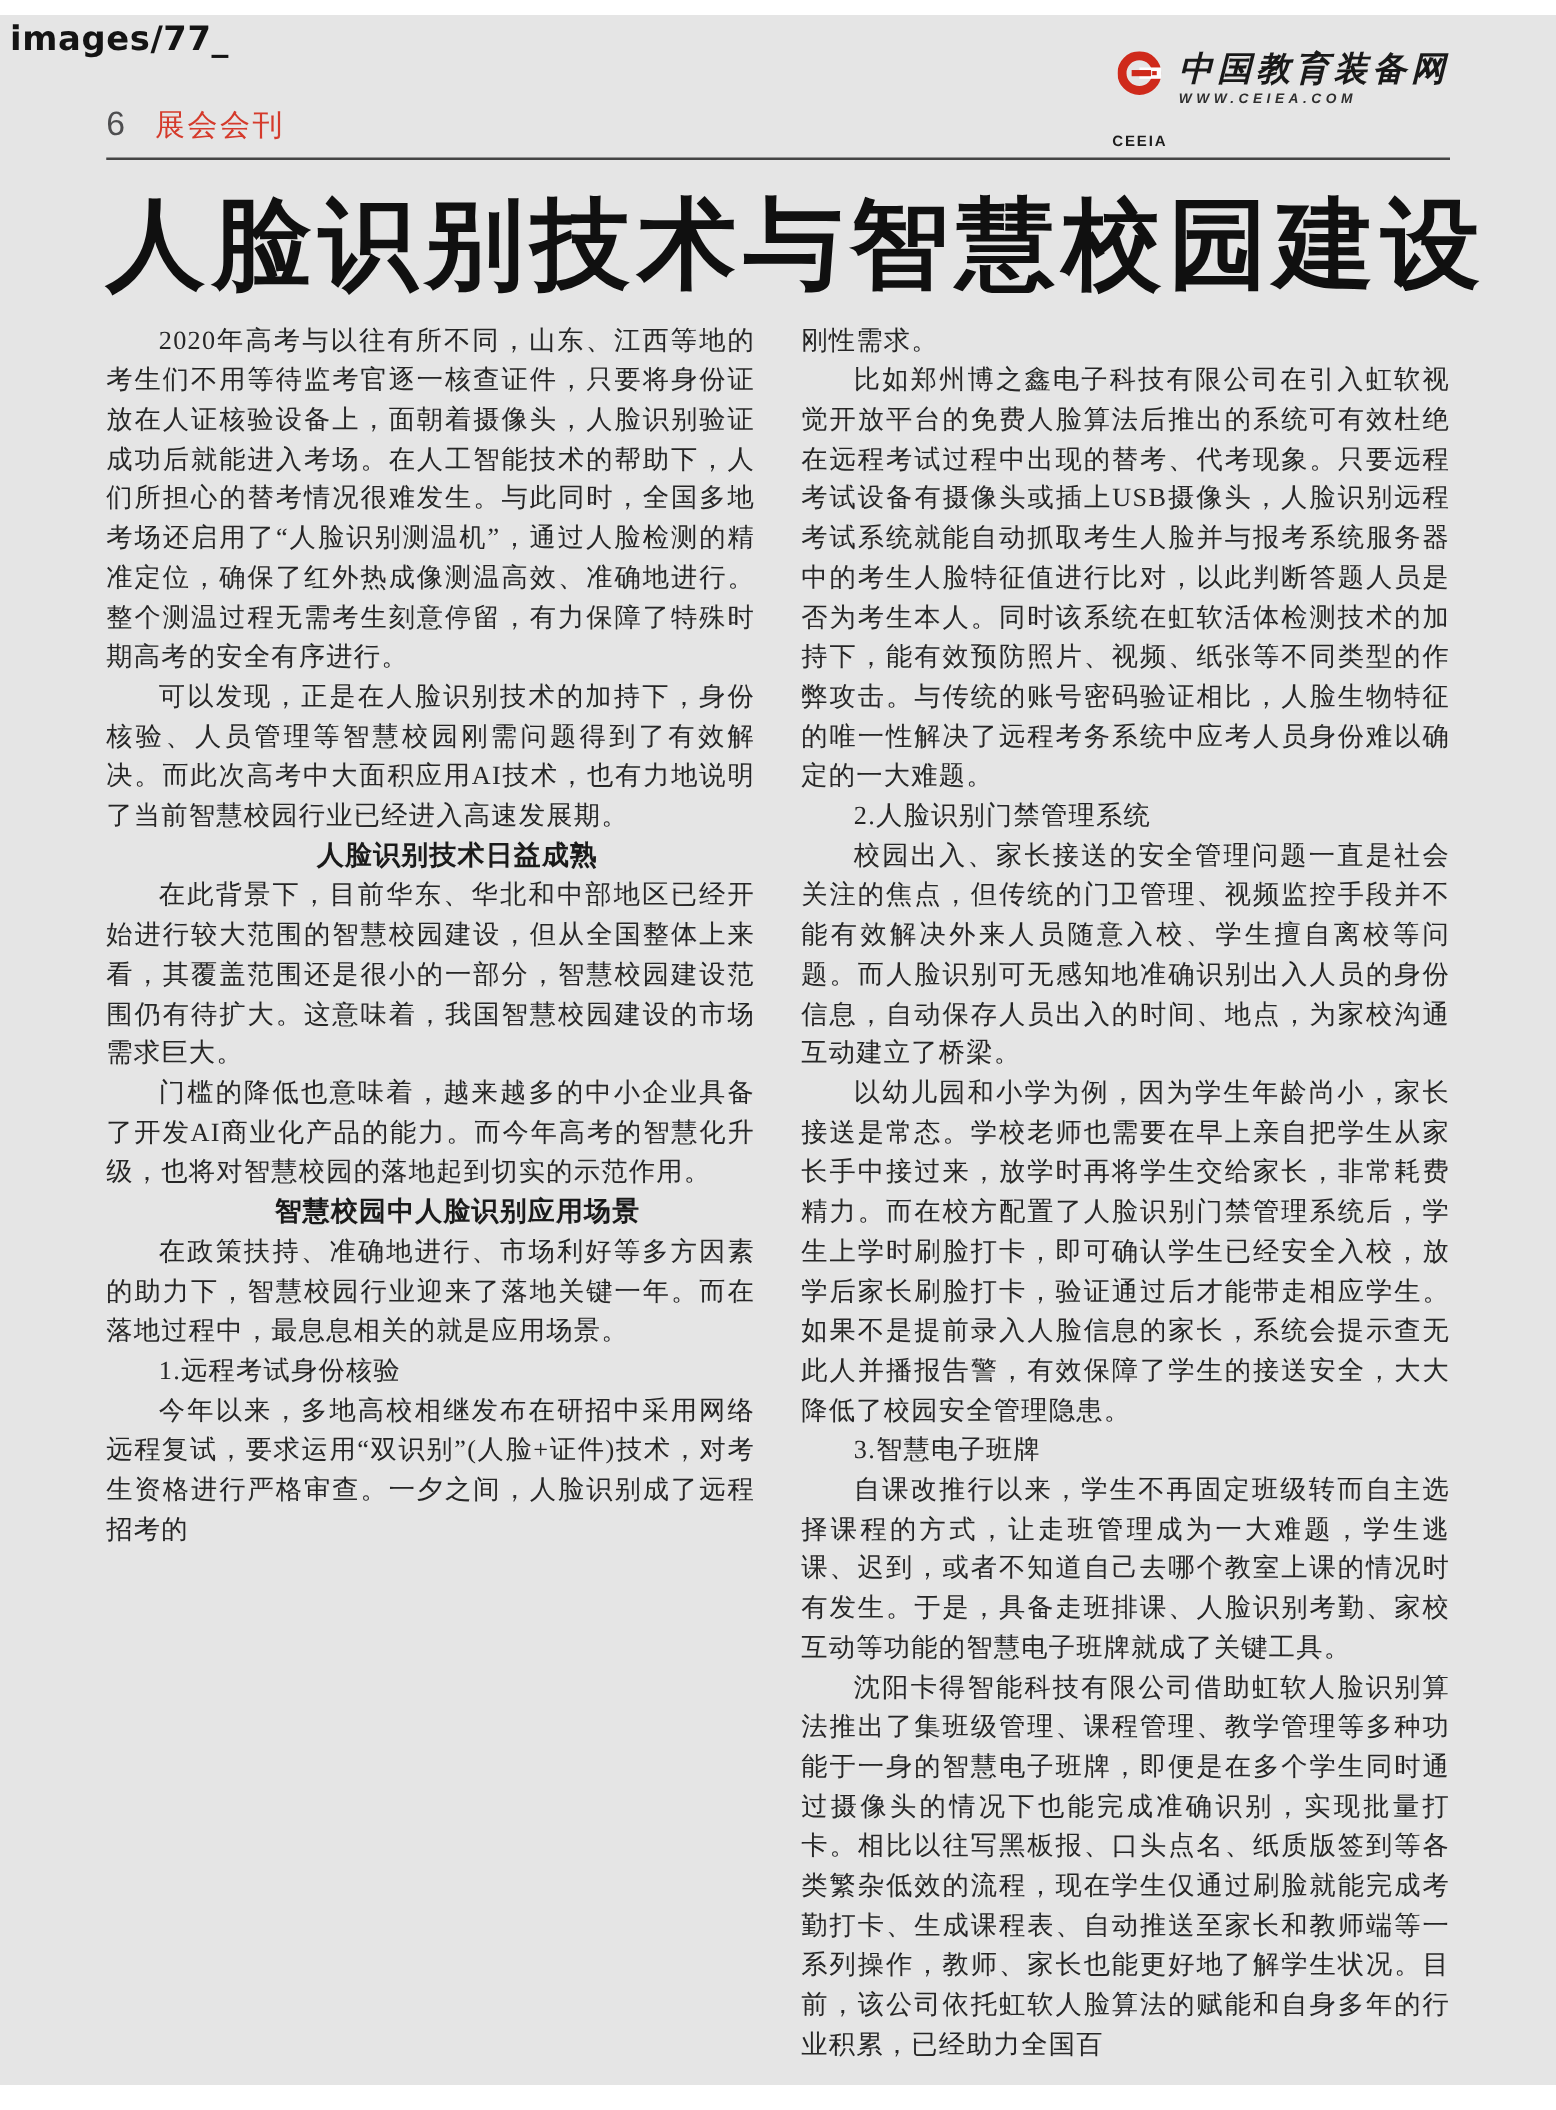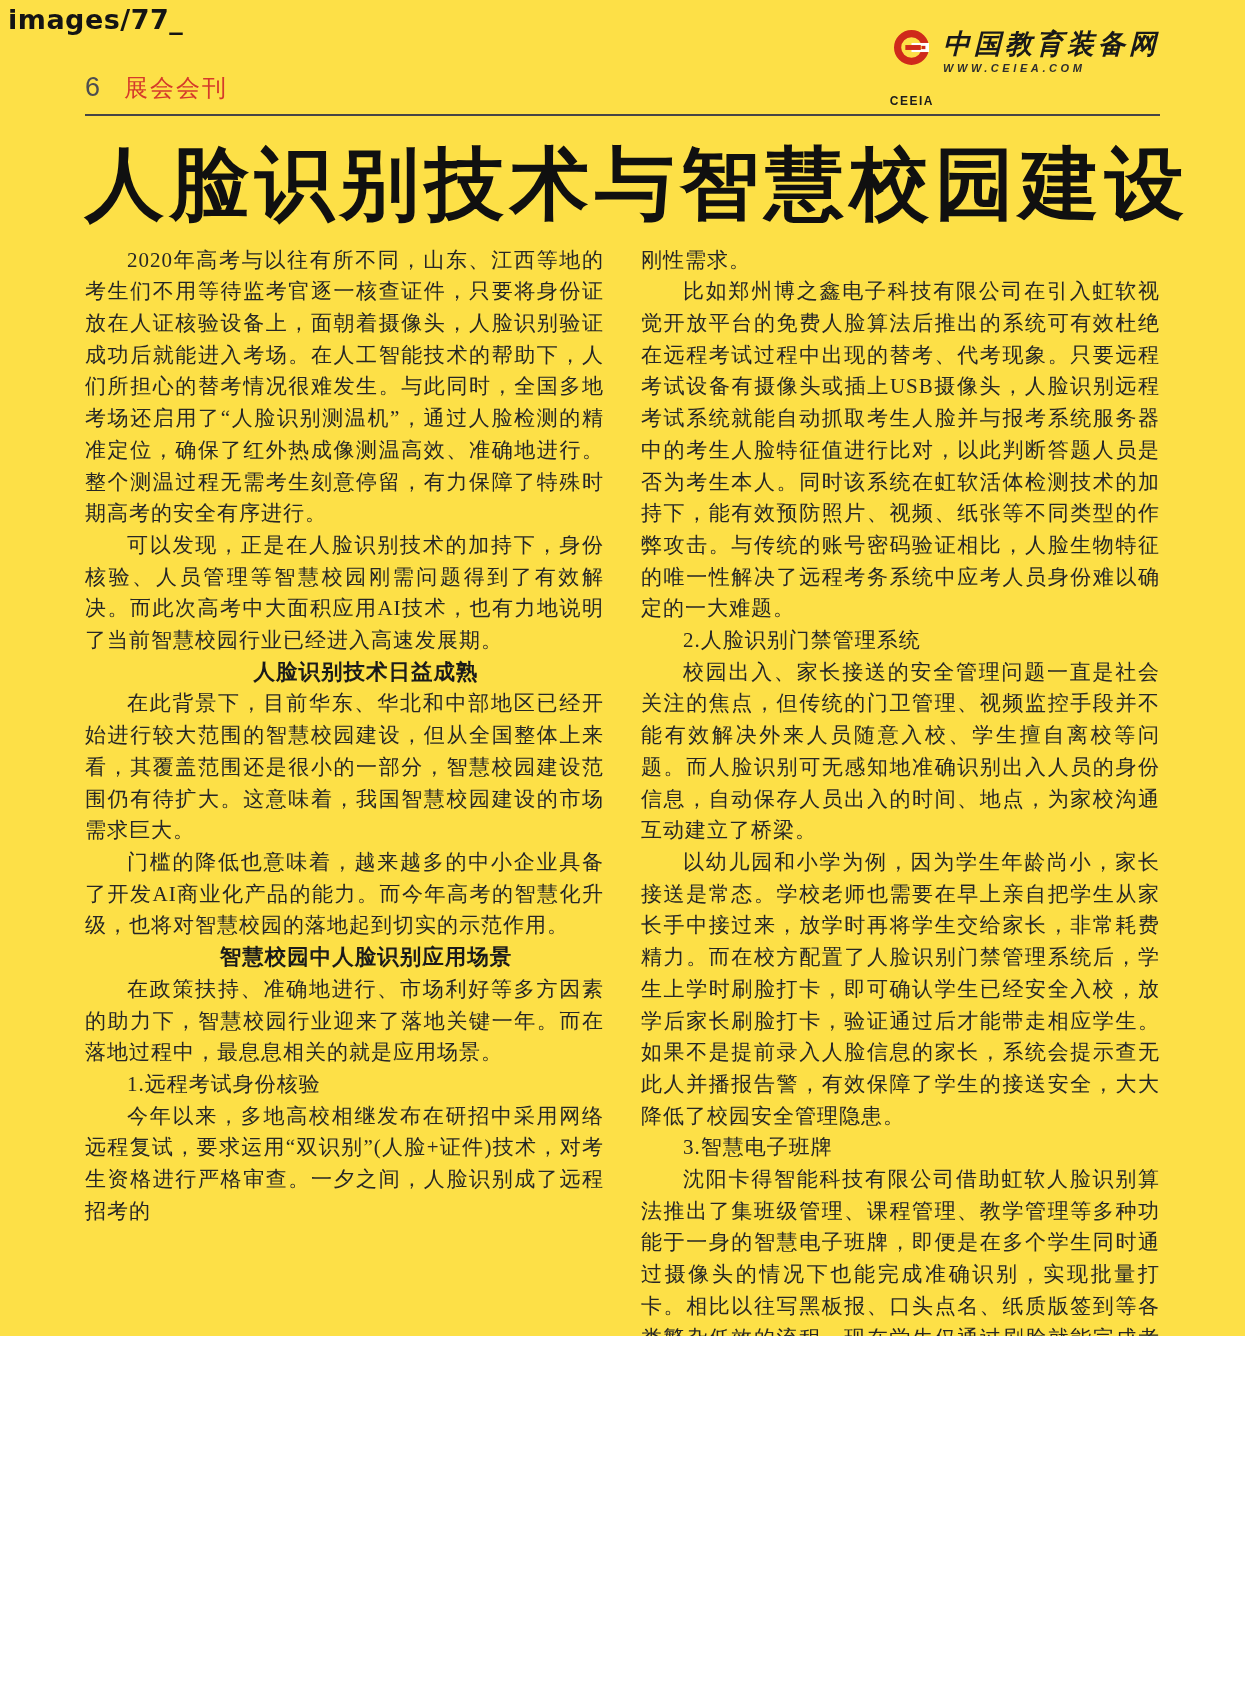--- a/index.html
+++ b/index.html
@@ -1,20 +1,21 @@
 <!DOCTYPE html>
 <html><head>
 <meta charset="utf-8">
 <style>
   * { margin:0; padding:0; box-sizing:border-box; }
   html,body { background:#ffffff; }
   .canvas {
-    position:relative; width:1245px; height:1336px; background:#fde047;
+    position:relative; width:1245px; height:1656px; background:#e5e5e5;
     font-family:"Liberation Serif","DejaVu Serif",serif; color:#262626;
     overflow:hidden;
+    margin-top:12px;
   }
   .corner-label {
     position:absolute; left:8px; top:4px;
     font-family:"DejaVu Sans","Liberation Sans",sans-serif;
     font-weight:700; font-size:27px; color:#141414; letter-spacing:0.5px;
   }
   .page-inner { position:absolute; left:85px; top:0; width:1075px; }
 
   
   .header { display:flex; justify-content:space-between; align-items:flex-end; height:114px; }
@@ -113,18 +114,19 @@
           <p class="sub">1.远程考试身份核验</p>
           <p class="p">今年以来，多地高校相继发布在研招中采用网络远程复试，要求运用“双识别”(人脸+证件)技术，对考生资格进行严格审查。一夕之间，人脸识别成了远程招考的</p>
         </div>
       <div class="col">
           <p class="pc">刚性需求。</p>
           <p class="p">比如郑州博之鑫电子科技有限公司在引入虹软视觉开放平台的免费人脸算法后推出的系统可有效杜绝在远程考试过程中出现的替考、代考现象。只要远程考试设备有摄像头或插上USB摄像头，人脸识别远程考试系统就能自动抓取考生人脸并与报考系统服务器中的考生人脸特征值进行比对，以此判断答题人员是否为考生本人。同时该系统在虹软活体检测技术的加持下，能有效预防照片、视频、纸张等不同类型的作弊攻击。与传统的账号密码验证相比，人脸生物特征的唯一性解决了远程考务系统中应考人员身份难以确定的一大难题。</p>
           <p class="sub">2.人脸识别门禁管理系统</p>
           <p class="p">校园出入、家长接送的安全管理问题一直是社会关注的焦点，但传统的门卫管理、视频监控手段并不能有效解决外来人员随意入校、学生擅自离校等问题。而人脸识别可无感知地准确识别出入人员的身份信息，自动保存人员出入的时间、地点，为家校沟通互动建立了桥梁。</p>
           <p class="p">以幼儿园和小学为例，因为学生年龄尚小，家长接送是常态。学校老师也需要在早上亲自把学生从家长手中接过来，放学时再将学生交给家长，非常耗费精力。而在校方配置了人脸识别门禁管理系统后，学生上学时刷脸打卡，即可确认学生已经安全入校，放学后家长刷脸打卡，验证通过后才能带走相应学生。如果不是提前录入人脸信息的家长，系统会提示查无此人并播报告警，有效保障了学生的接送安全，大大降低了校园安全管理隐患。</p>
           <p class="sub">3.智慧电子班牌</p>
+          <p class="p">自课改推行以来，学生不再固定班级转而自主选择课程的方式，让走班管理成为一大难题，学生逃课、迟到，或者不知道自己去哪个教室上课的情况时有发生。于是，具备走班排课、人脸识别考勤、家校互动等功能的智慧电子班牌就成了关键工具。</p>
           <p class="p">沈阳卡得智能科技有限公司借助虹软人脸识别算法推出了集班级管理、课程管理、教学管理等多种功能于一身的智慧电子班牌，即便是在多个学生同时通过摄像头的情况下也能完成准确识别，实现批量打卡。相比以往写黑板报、口头点名、纸质版签到等各类繁杂低效的流程，现在学生仅通过刷脸就能完成考勤打卡、生成课程表、自动推送至家长和教师端等一系列操作，教师、家长也能更好地了解学生状况。目前，该公司依托虹软人脸算法的赋能和自身多年的行业积累，已经助力全国百</p>
         </div>
     </div>
 
   </div>
 </div>
 
 </body></html>

